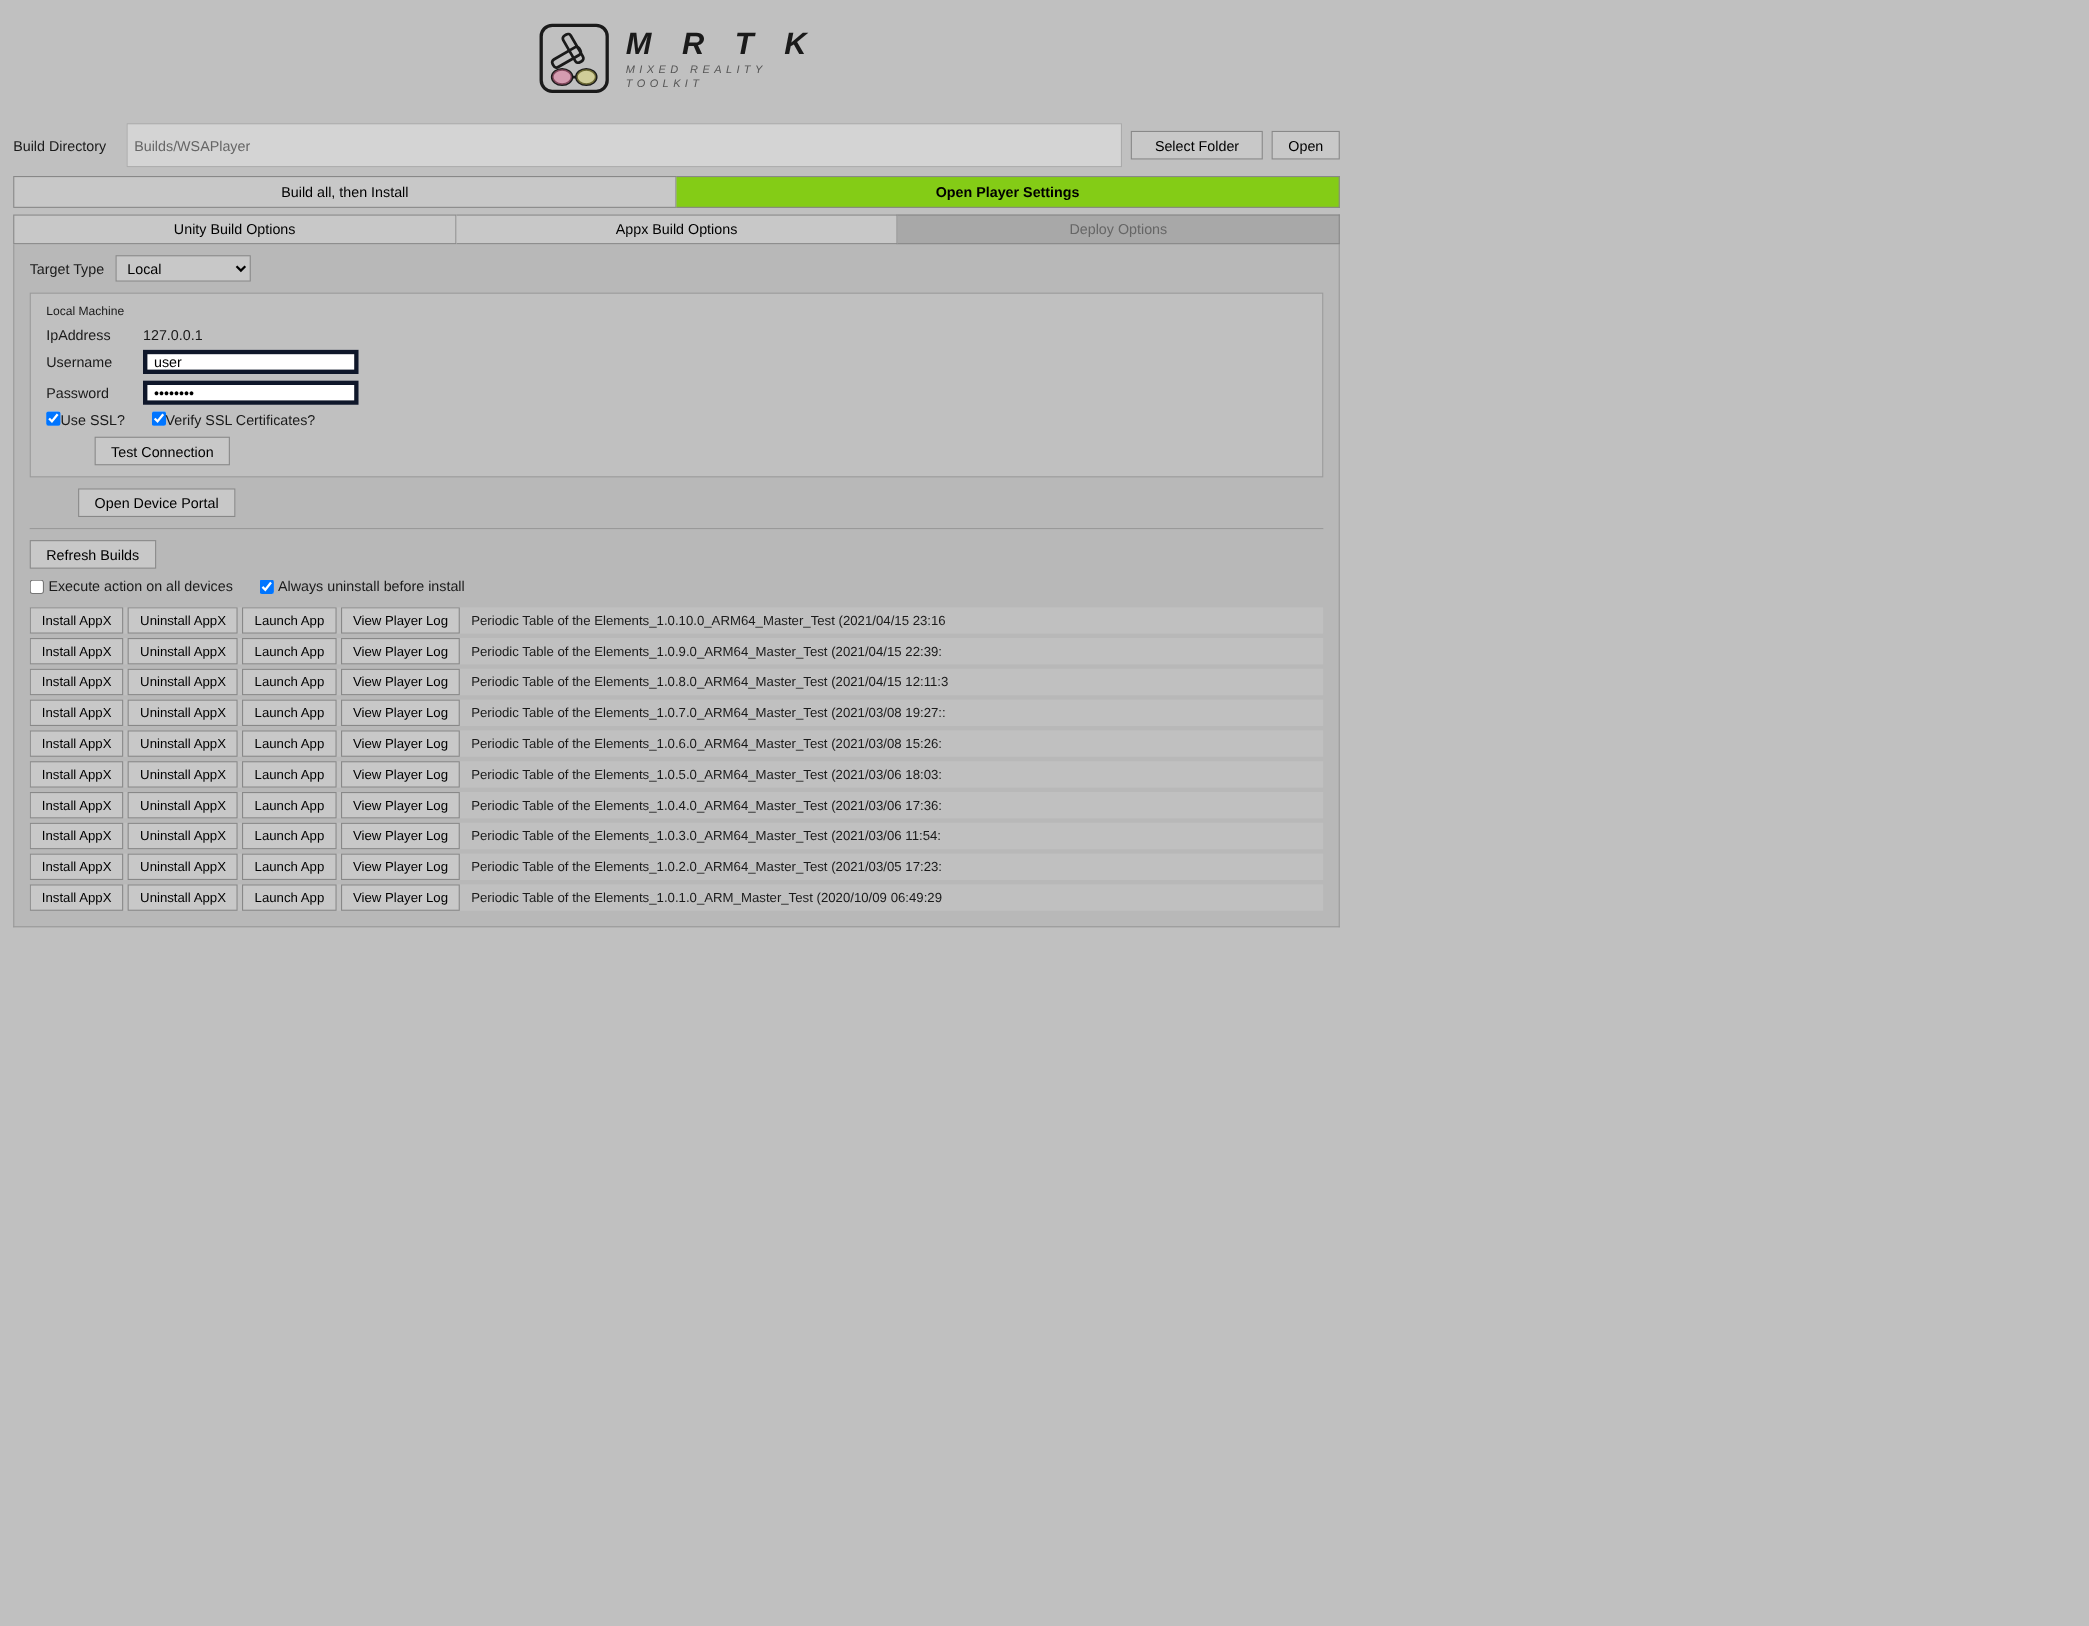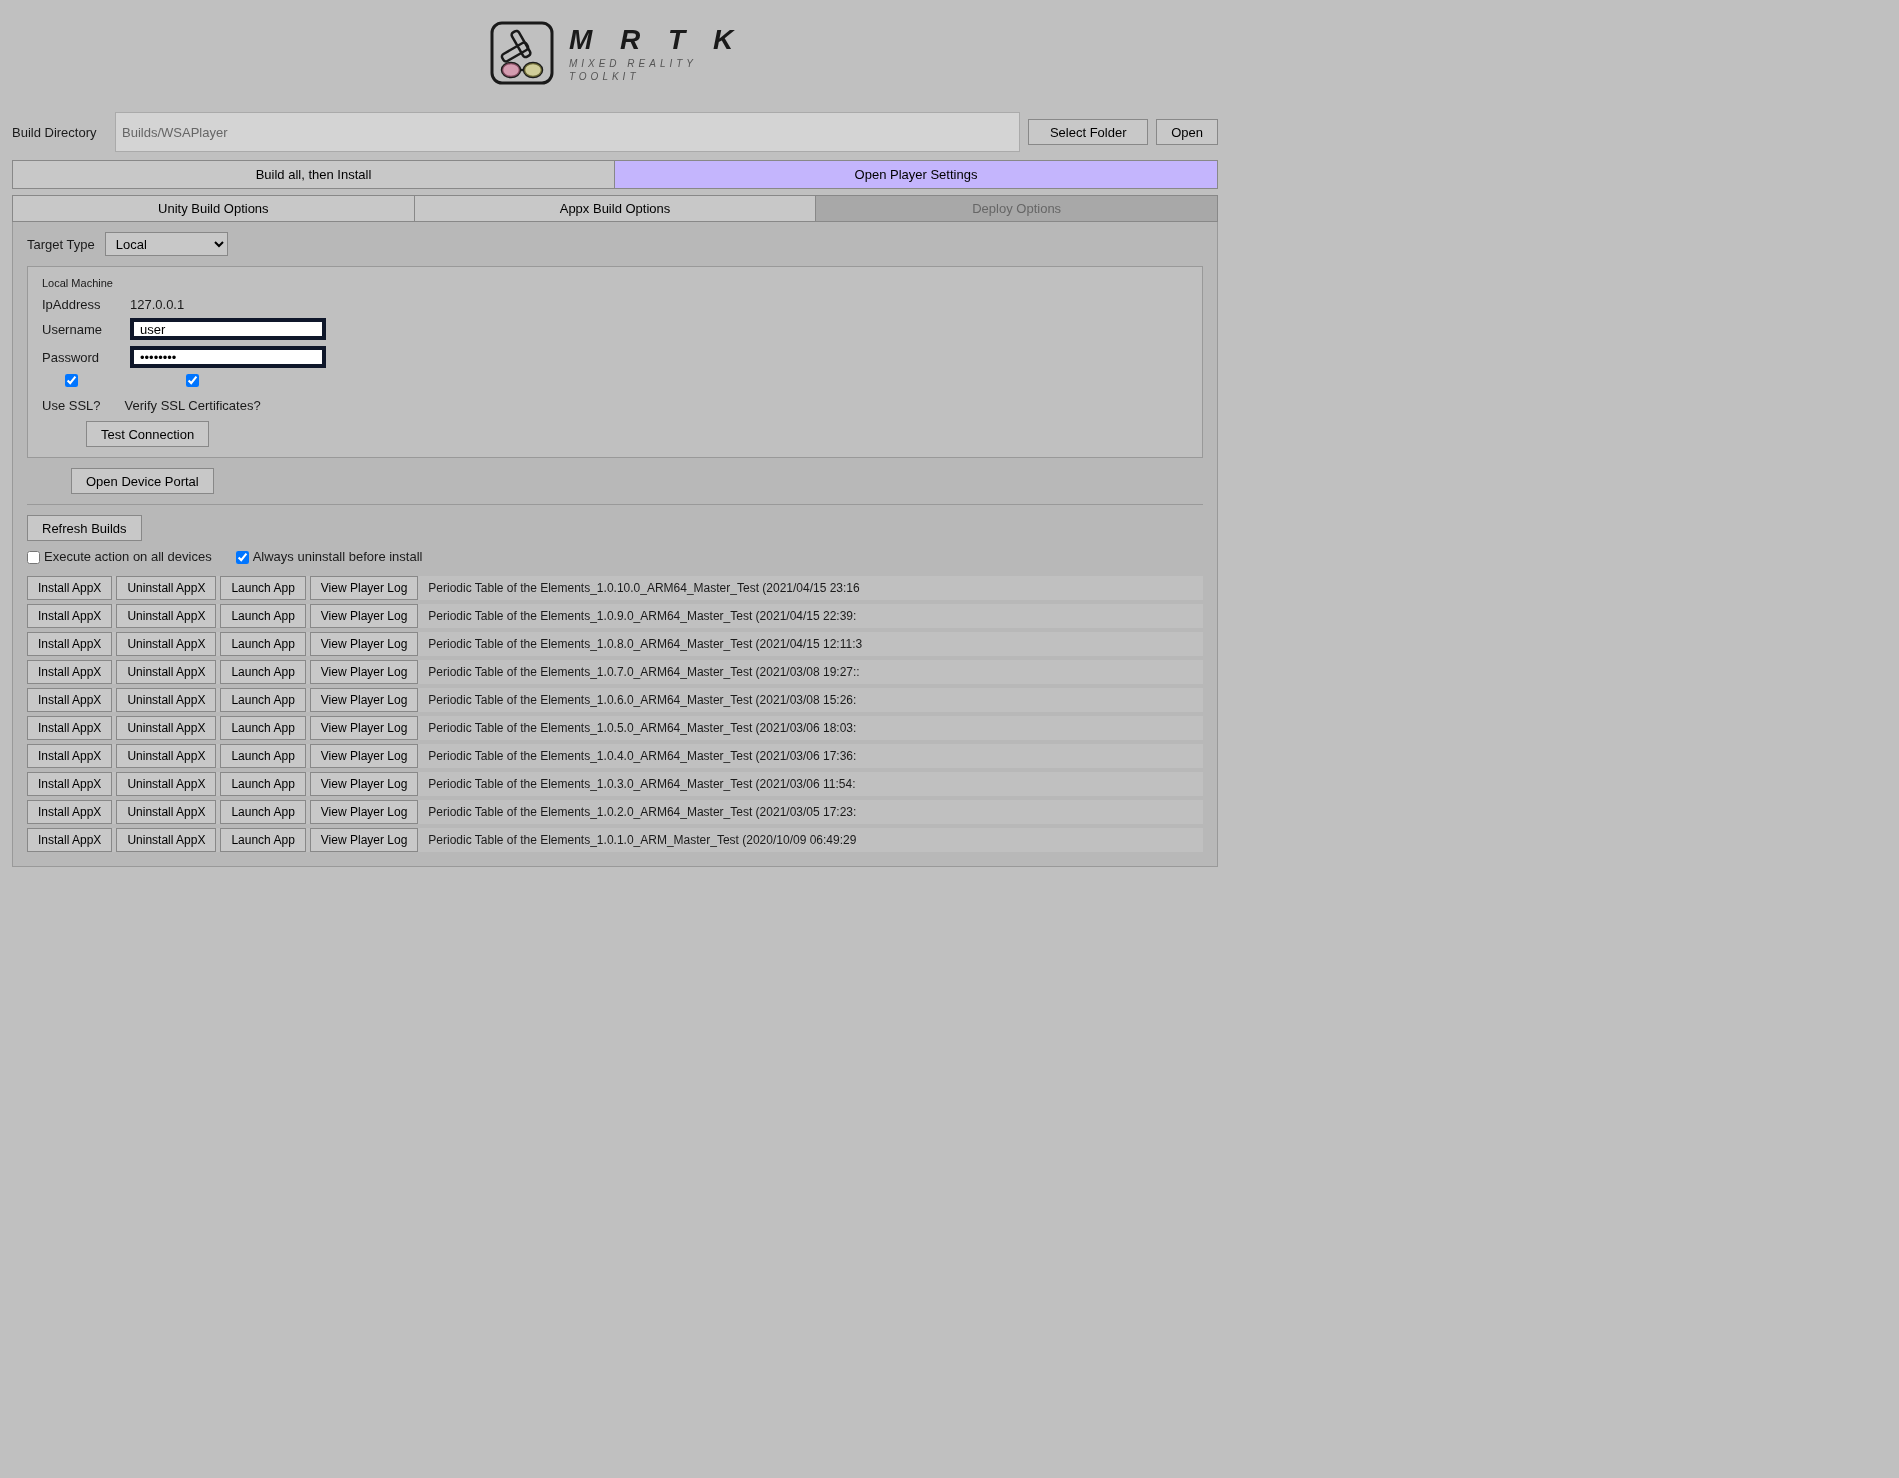--- a/index.html
+++ b/index.html
@@ -97,26 +97,27 @@
       flex: 0 0 50%;
       background: #c8c8c8;
       border: 1px solid #888;
       padding: 6px;
       font-size: 13px;
       cursor: pointer;
       text-align: center;
     }
     .action-btn-right {
       flex: 0 0 50%;
-      background: #c4b5fd;
+      background: #84cc16;
       border: 1px solid #888;
       border-left: none;
       padding: 6px;
       font-size: 13px;
       cursor: pointer;
+      font-weight: bold;
     }
 
     
     .tabs-row {
       display: flex;
       gap: 0;
       margin-bottom: 0;
     }
     .tab {
       flex: 1;
@@ -192,24 +193,23 @@
       min-width: 130px;
     }
     .checkbox-row {
       display: flex;
       align-items: center;
       gap: 24px;
       margin-bottom: 8px;
     }
     .checkbox-item {
       display: flex;
-      align-items: center;
-      gap: 11px;
-      font-size: 13px;
-      flex-direction: column;
+      align-items: flex-start;
+      gap: 0;
+      font-size: 13px;
     }
     .checkbox-item input[type="checkbox"] {
       cursor: pointer;
     }
 
     
     .btns-row {
       display: flex;
       gap: 8px;
       margin-top: 6px;

